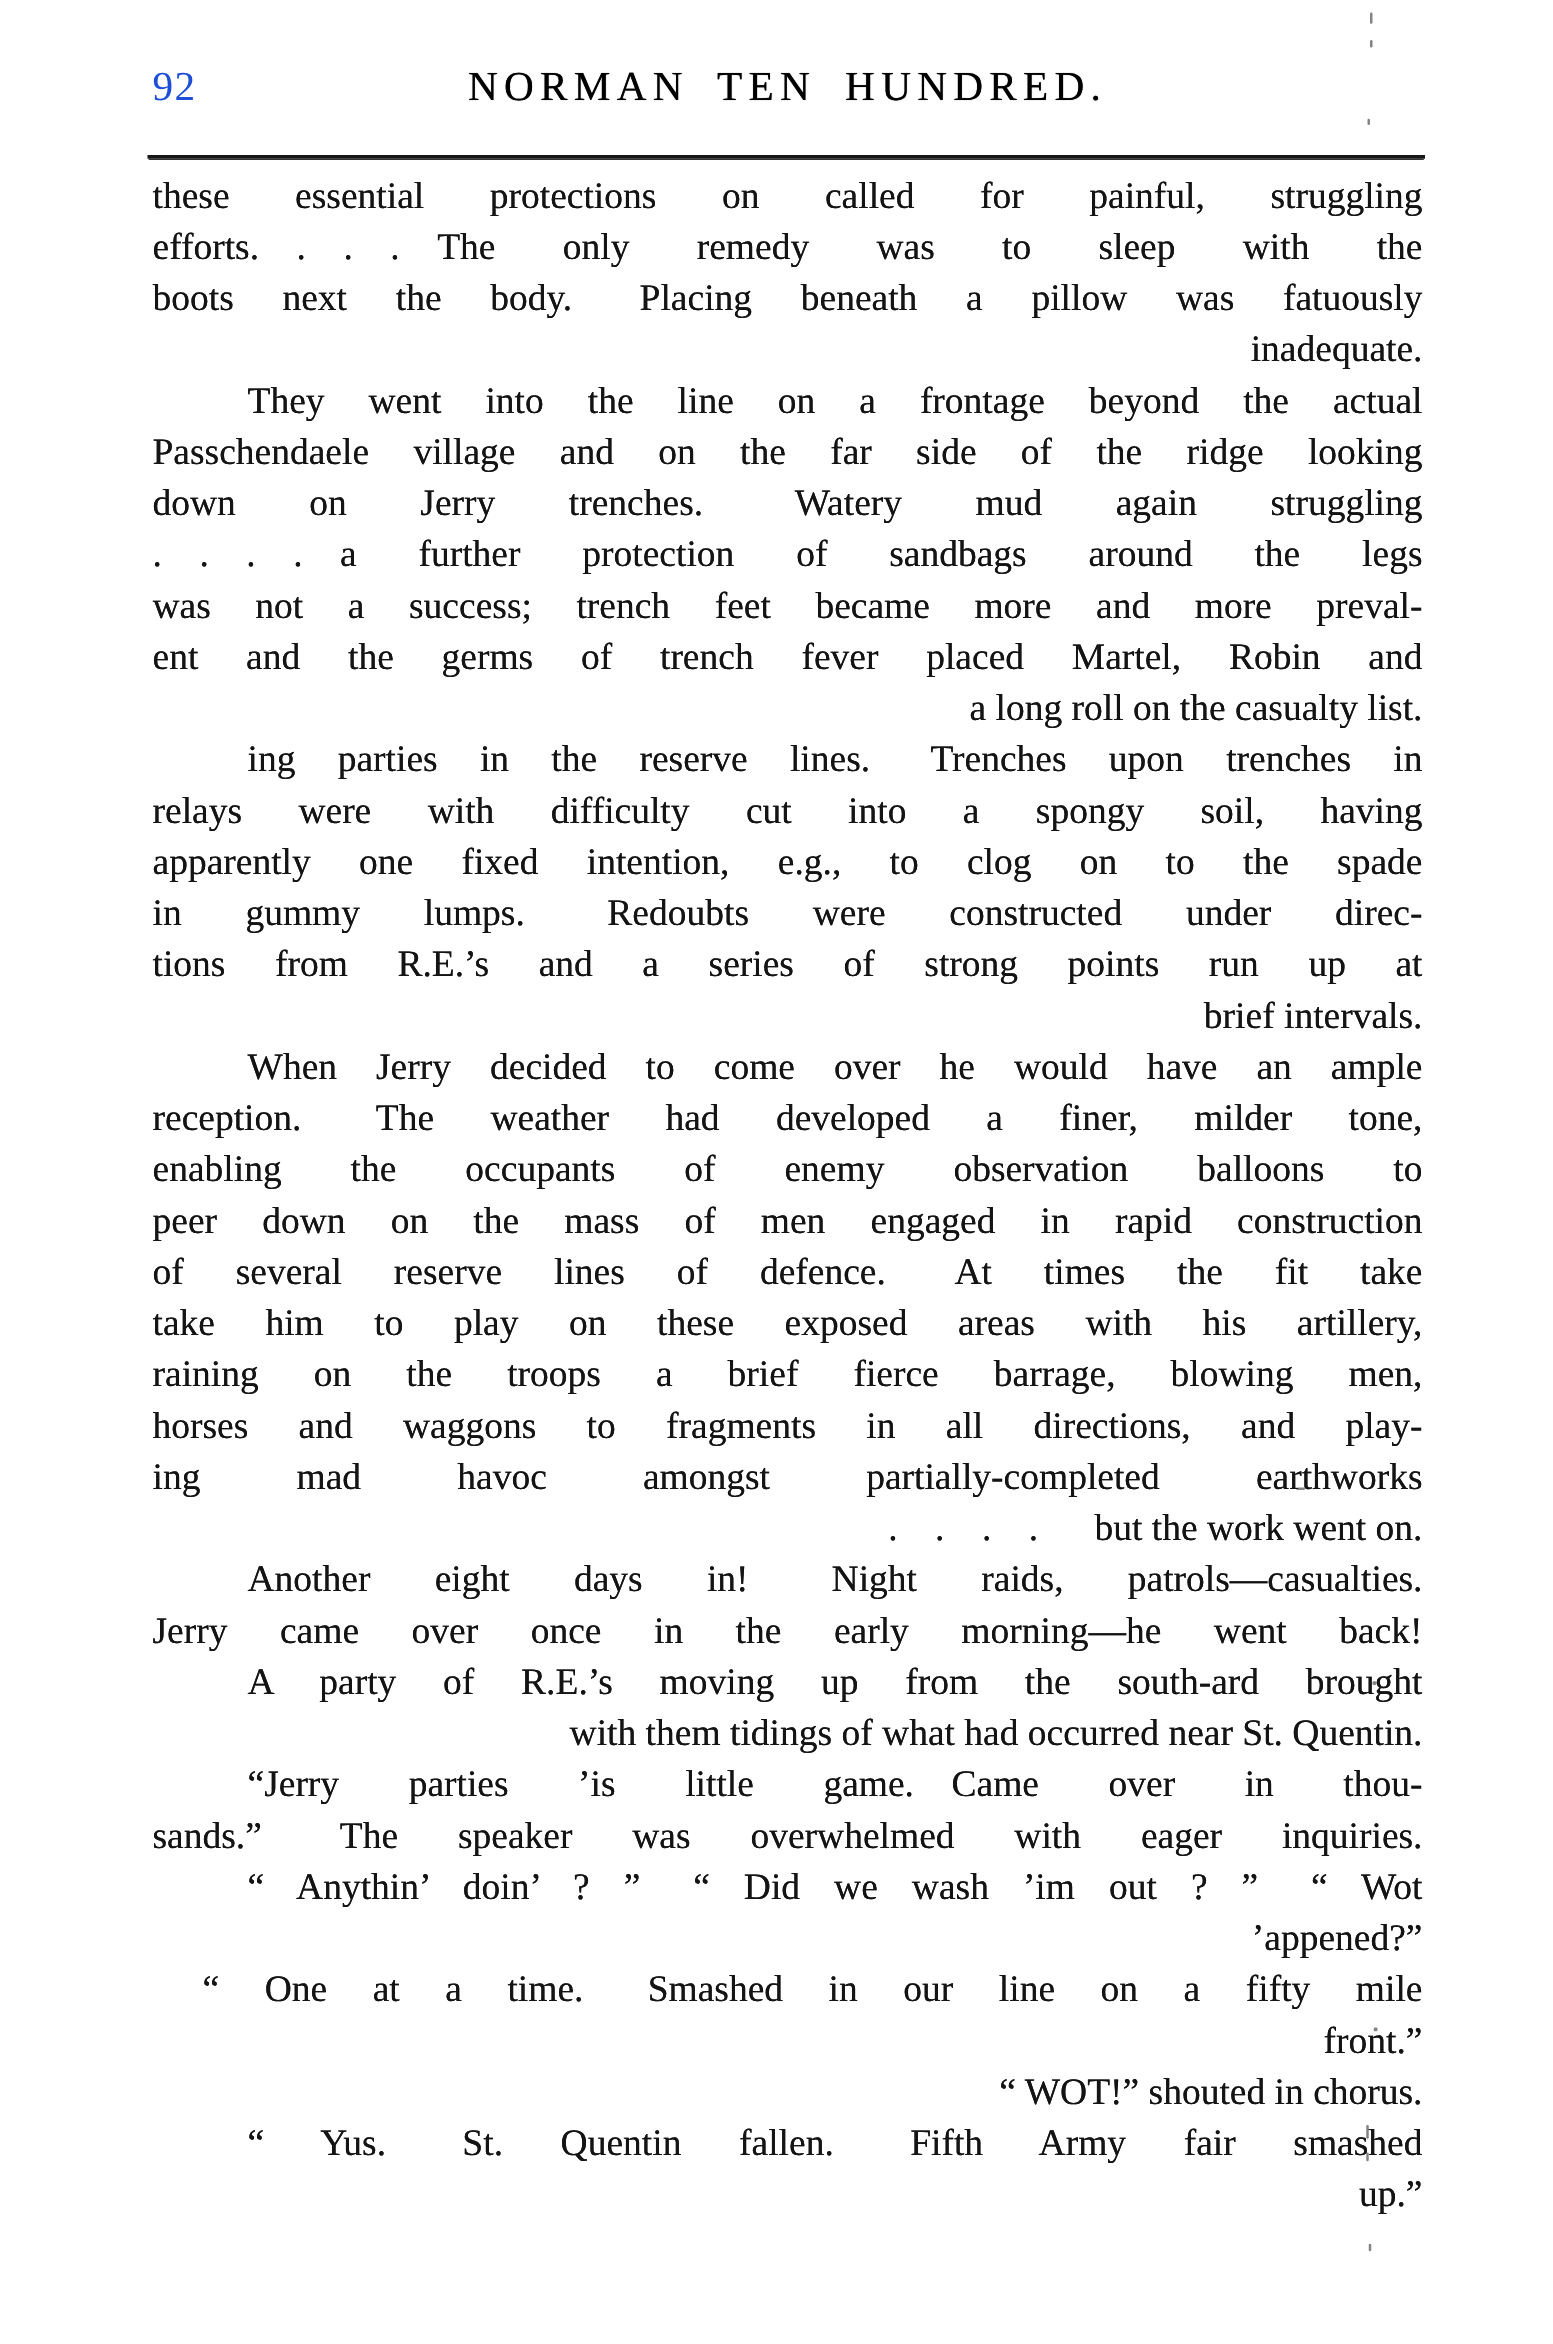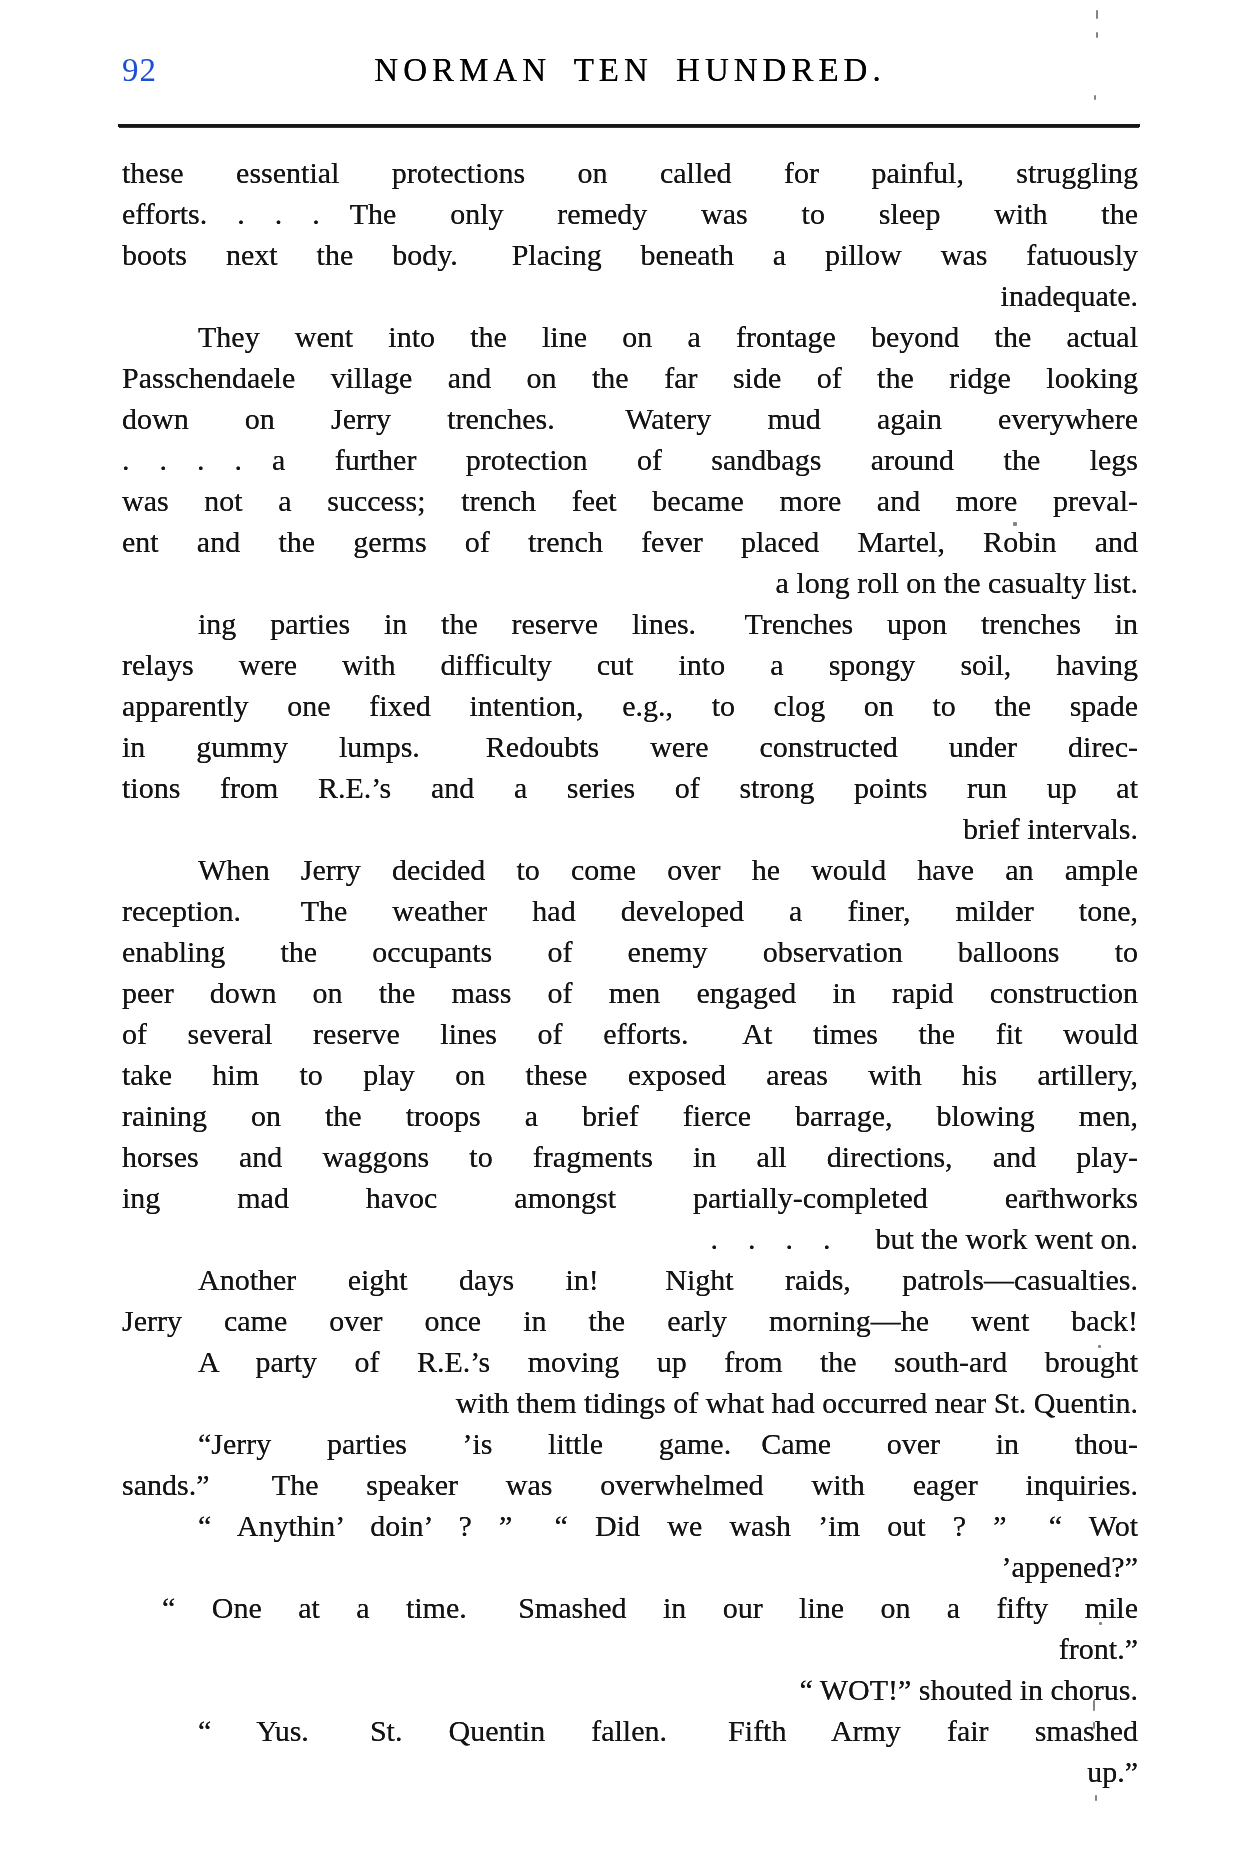--- a/index.html
+++ b/index.html
@@ -24,21 +24,21 @@
     color:#000000;
     text-shadow:0 0 .6px #111;
   }
   .rule {
     position:absolute; left:118px; top:124px;
     width:1022px; height:3px;
     background:#171717;
     box-shadow:0 2px 0 -1px #333;
   }
   .body {
-    position:absolute; left:122px; top:152px; width:1016px;
+    position:absolute; left:122px; top:136px; width:1016px;
     font-size:30px; line-height:41px;
     text-shadow:0 0 .5px #222;
   }
   .para { margin:0; }
   .line { height:41px; overflow:hidden; text-align:right; }
   .line.j { text-align:justify; }
   .line.j::after { content:""; display:inline-block; width:100%; height:0; }
   .ind-n .line:first-child { text-indent:76px; }
   .ind-s .line:first-child { text-indent:40px; }
   .ind-none .line:first-child { text-indent:0; }
@@ -56,40 +56,40 @@
   <main class="body">
       <div class="para ind-none">
         <div class="line j">these essential protections on called for painful, struggling</div>
         <div class="line j">efforts. . . . The only remedy was to sleep with the</div>
         <div class="line j">boots next the body.  Placing beneath a pillow was fatuously</div>
         <div class="line">inadequate.</div>
       </div>
       <div class="para ind-n">
         <div class="line j">They went into the line on a frontage beyond the actual</div>
         <div class="line j">Passchendaele village and on the far side of the ridge looking</div>
-        <div class="line j">down on Jerry trenches.  Watery mud again everywhere</div>
+        <div class="line j">down on Jerry trenches.  Watery mud again struggling</div>
         <div class="line j">. . . . a further protection of sandbags around the legs</div>
         <div class="line j">was not a success; trench feet became more and more preval-</div>
         <div class="line j">ent and the germs of trench fever placed Martel, Robin and</div>
         <div class="line">a long roll on the casualty list.</div>
       </div>
       <div class="para ind-n">
         <div class="line j">ing parties in the reserve lines.  Trenches upon trenches in</div>
         <div class="line j">relays were with difficulty cut into a spongy soil, having</div>
         <div class="line j">apparently one fixed intention, e.g., to clog on to the spade</div>
         <div class="line j">in gummy lumps.  Redoubts were constructed under direc-</div>
         <div class="line j">tions from R.E.’s and a series of strong points run up at</div>
         <div class="line">brief intervals.</div>
       </div>
       <div class="para ind-n">
         <div class="line j">When Jerry decided to come over he would have an ample</div>
         <div class="line j">reception.  The weather had developed a finer, milder tone,</div>
         <div class="line j">enabling the occupants of enemy observation balloons to</div>
         <div class="line j">peer down on the mass of men engaged in rapid construction</div>
-        <div class="line j">of several reserve lines of efforts.  At times the fit would</div>
+        <div class="line j">of several reserve lines of defence.  At times the fit take</div>
         <div class="line j">take him to play on these exposed areas with his artillery,</div>
         <div class="line j">raining on the troops a brief fierce barrage, blowing men,</div>
         <div class="line j">horses and waggons to fragments in all directions, and play-</div>
         <div class="line j">ing mad havoc amongst partially-completed earthworks</div>
         <div class="line">. . . .  but the work went on.</div>
       </div>
       <div class="para ind-n">
         <div class="line j">Another eight days in!  Night raids, patrols—casualties.</div>
         <div class="line j">Jerry came over once in the early morning—he went back!</div>
       </div>

